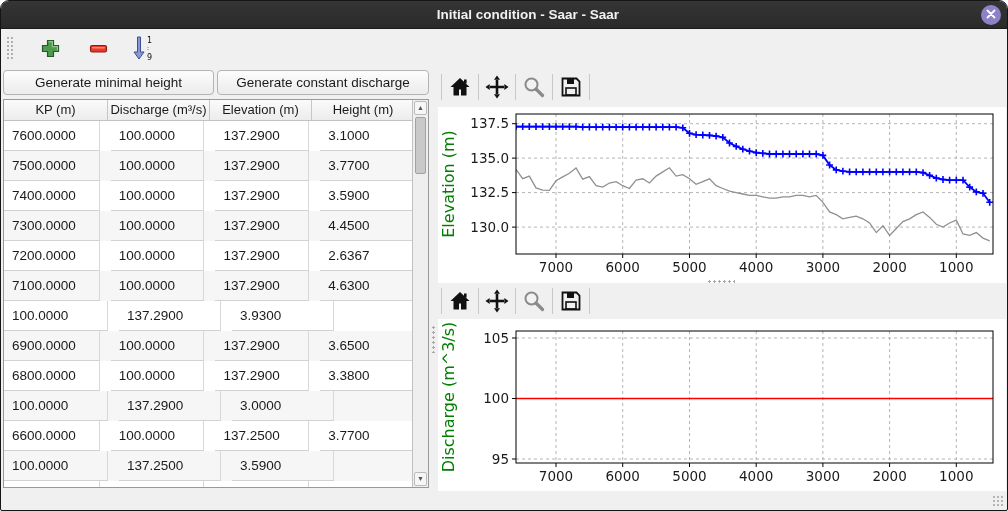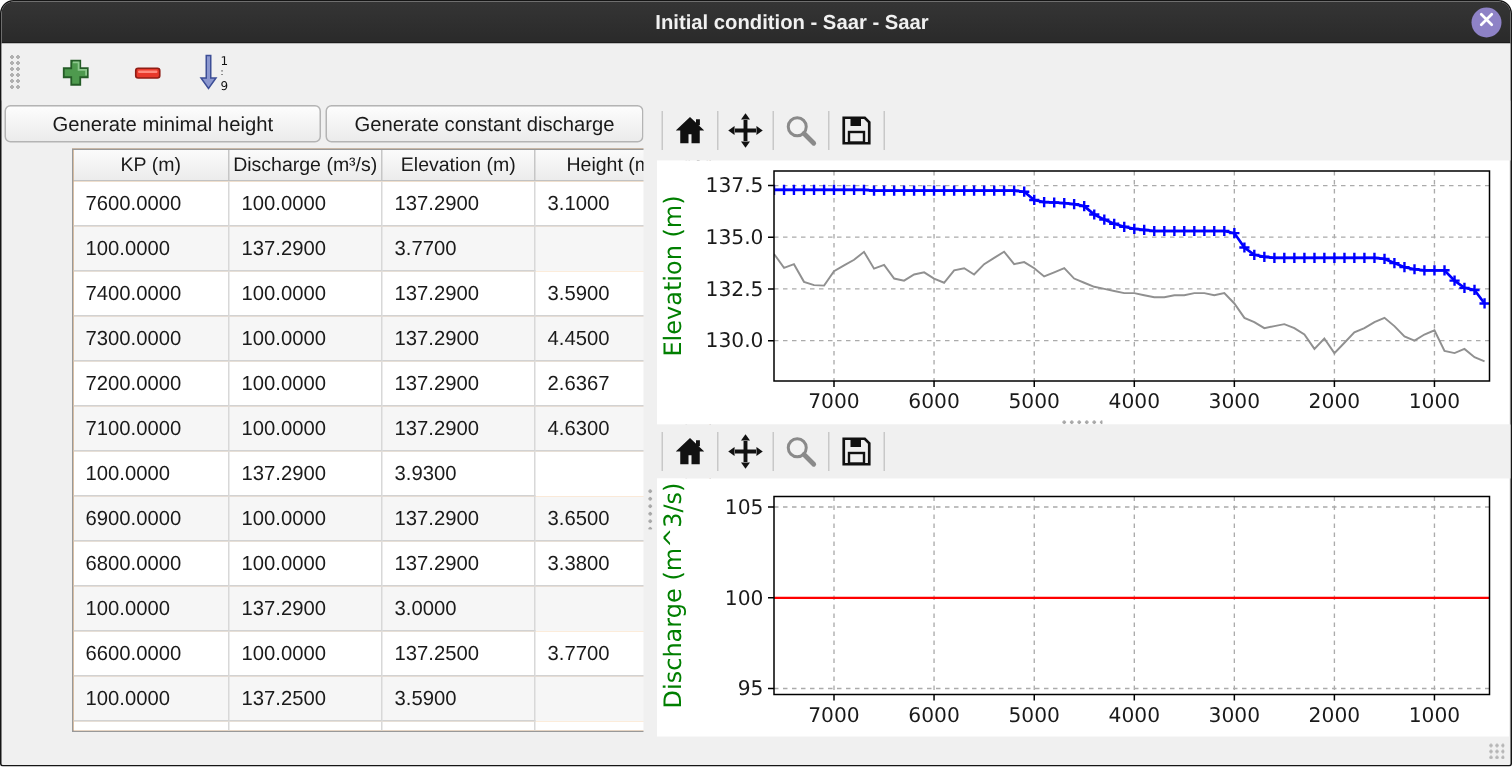--- a/index.html
+++ b/index.html
@@ -21,26 +21,26 @@
     background-image:radial-gradient(circle,#b0b0b0 1.1px,transparent 1.3px);
     background-size:4px 4px;}
   .tb-btn{position:absolute;top:4px;width:30px;height:30px;border:none;background:transparent;
     padding:0;display:flex;align-items:center;justify-content:center;cursor:pointer;}
   
   .gen-btn{position:absolute;top:69px;height:25px;border:1px solid #b4b4b4;border-radius:4px;
     background:linear-gradient(#fdfdfd,#ebebeb);font-size:13.5px;font-family:inherit;
     color:#1a1a1a;cursor:pointer;}
   
   .table-wrap{position:absolute;left:2px;top:98px;width:426px;height:389px;
-    background:#fdba74;border:1px solid #999;overflow:hidden;margin-left:45px;}
+    background:#fdba74;border:1px solid #999;overflow:hidden;}
   .thead{display:flex;height:21px;background:linear-gradient(#fbfbfb,#ececec);
     border-bottom:1px solid #c2c2c2;width:410px;}
   .thcell{font-size:13px;line-height:20px;text-align:center;border-right:1px solid #c6c6c6;
     overflow:hidden;white-space:nowrap;}
-  .trow{display:flex;height:30px;width:410px;background:#fff;}
+  .trow{display:flex;height:30px;width:410px;background:#fff;gap:11px;}
   .trow.alt{background:#f6f6f6;}
   .tcell{font-size:13.5px;line-height:29px;padding-left:8px;border-right:1px solid #d8d8d8;
     border-bottom:1px solid #d2d2d2;overflow:hidden;white-space:nowrap;}
   .thcell:nth-child(1),.tcell:nth-child(1){width:104px;}
   .thcell:nth-child(2),.tcell:nth-child(2){width:102px;}
   .thcell:nth-child(3),.tcell:nth-child(3){width:102px;}
   .thcell:nth-child(4),.tcell:nth-child(4){width:102px;border-right:none;}
   
   .vscroll{position:absolute;right:0;top:0;bottom:0;width:16px;background:#efefef;
     border-left:1px solid #c0c0c0;}
@@ -121,20 +121,21 @@
         <div class="thcell">Height (m)</div>
       </div>
     <div>
         <div class="trow">
           <div class="tcell">7600.0000</div>
           <div class="tcell">100.0000</div>
           <div class="tcell">137.2900</div>
           <div class="tcell">3.1000</div>
         </div>
         <div class="trow alt">
+          <div class="tcell">7500.0000</div>
           <div class="tcell">100.0000</div>
           <div class="tcell">137.2900</div>
           <div class="tcell">3.7700</div>
         </div>
         <div class="trow">
           <div class="tcell">7400.0000</div>
           <div class="tcell">100.0000</div>
           <div class="tcell">137.2900</div>
           <div class="tcell">3.5900</div>
         </div>

